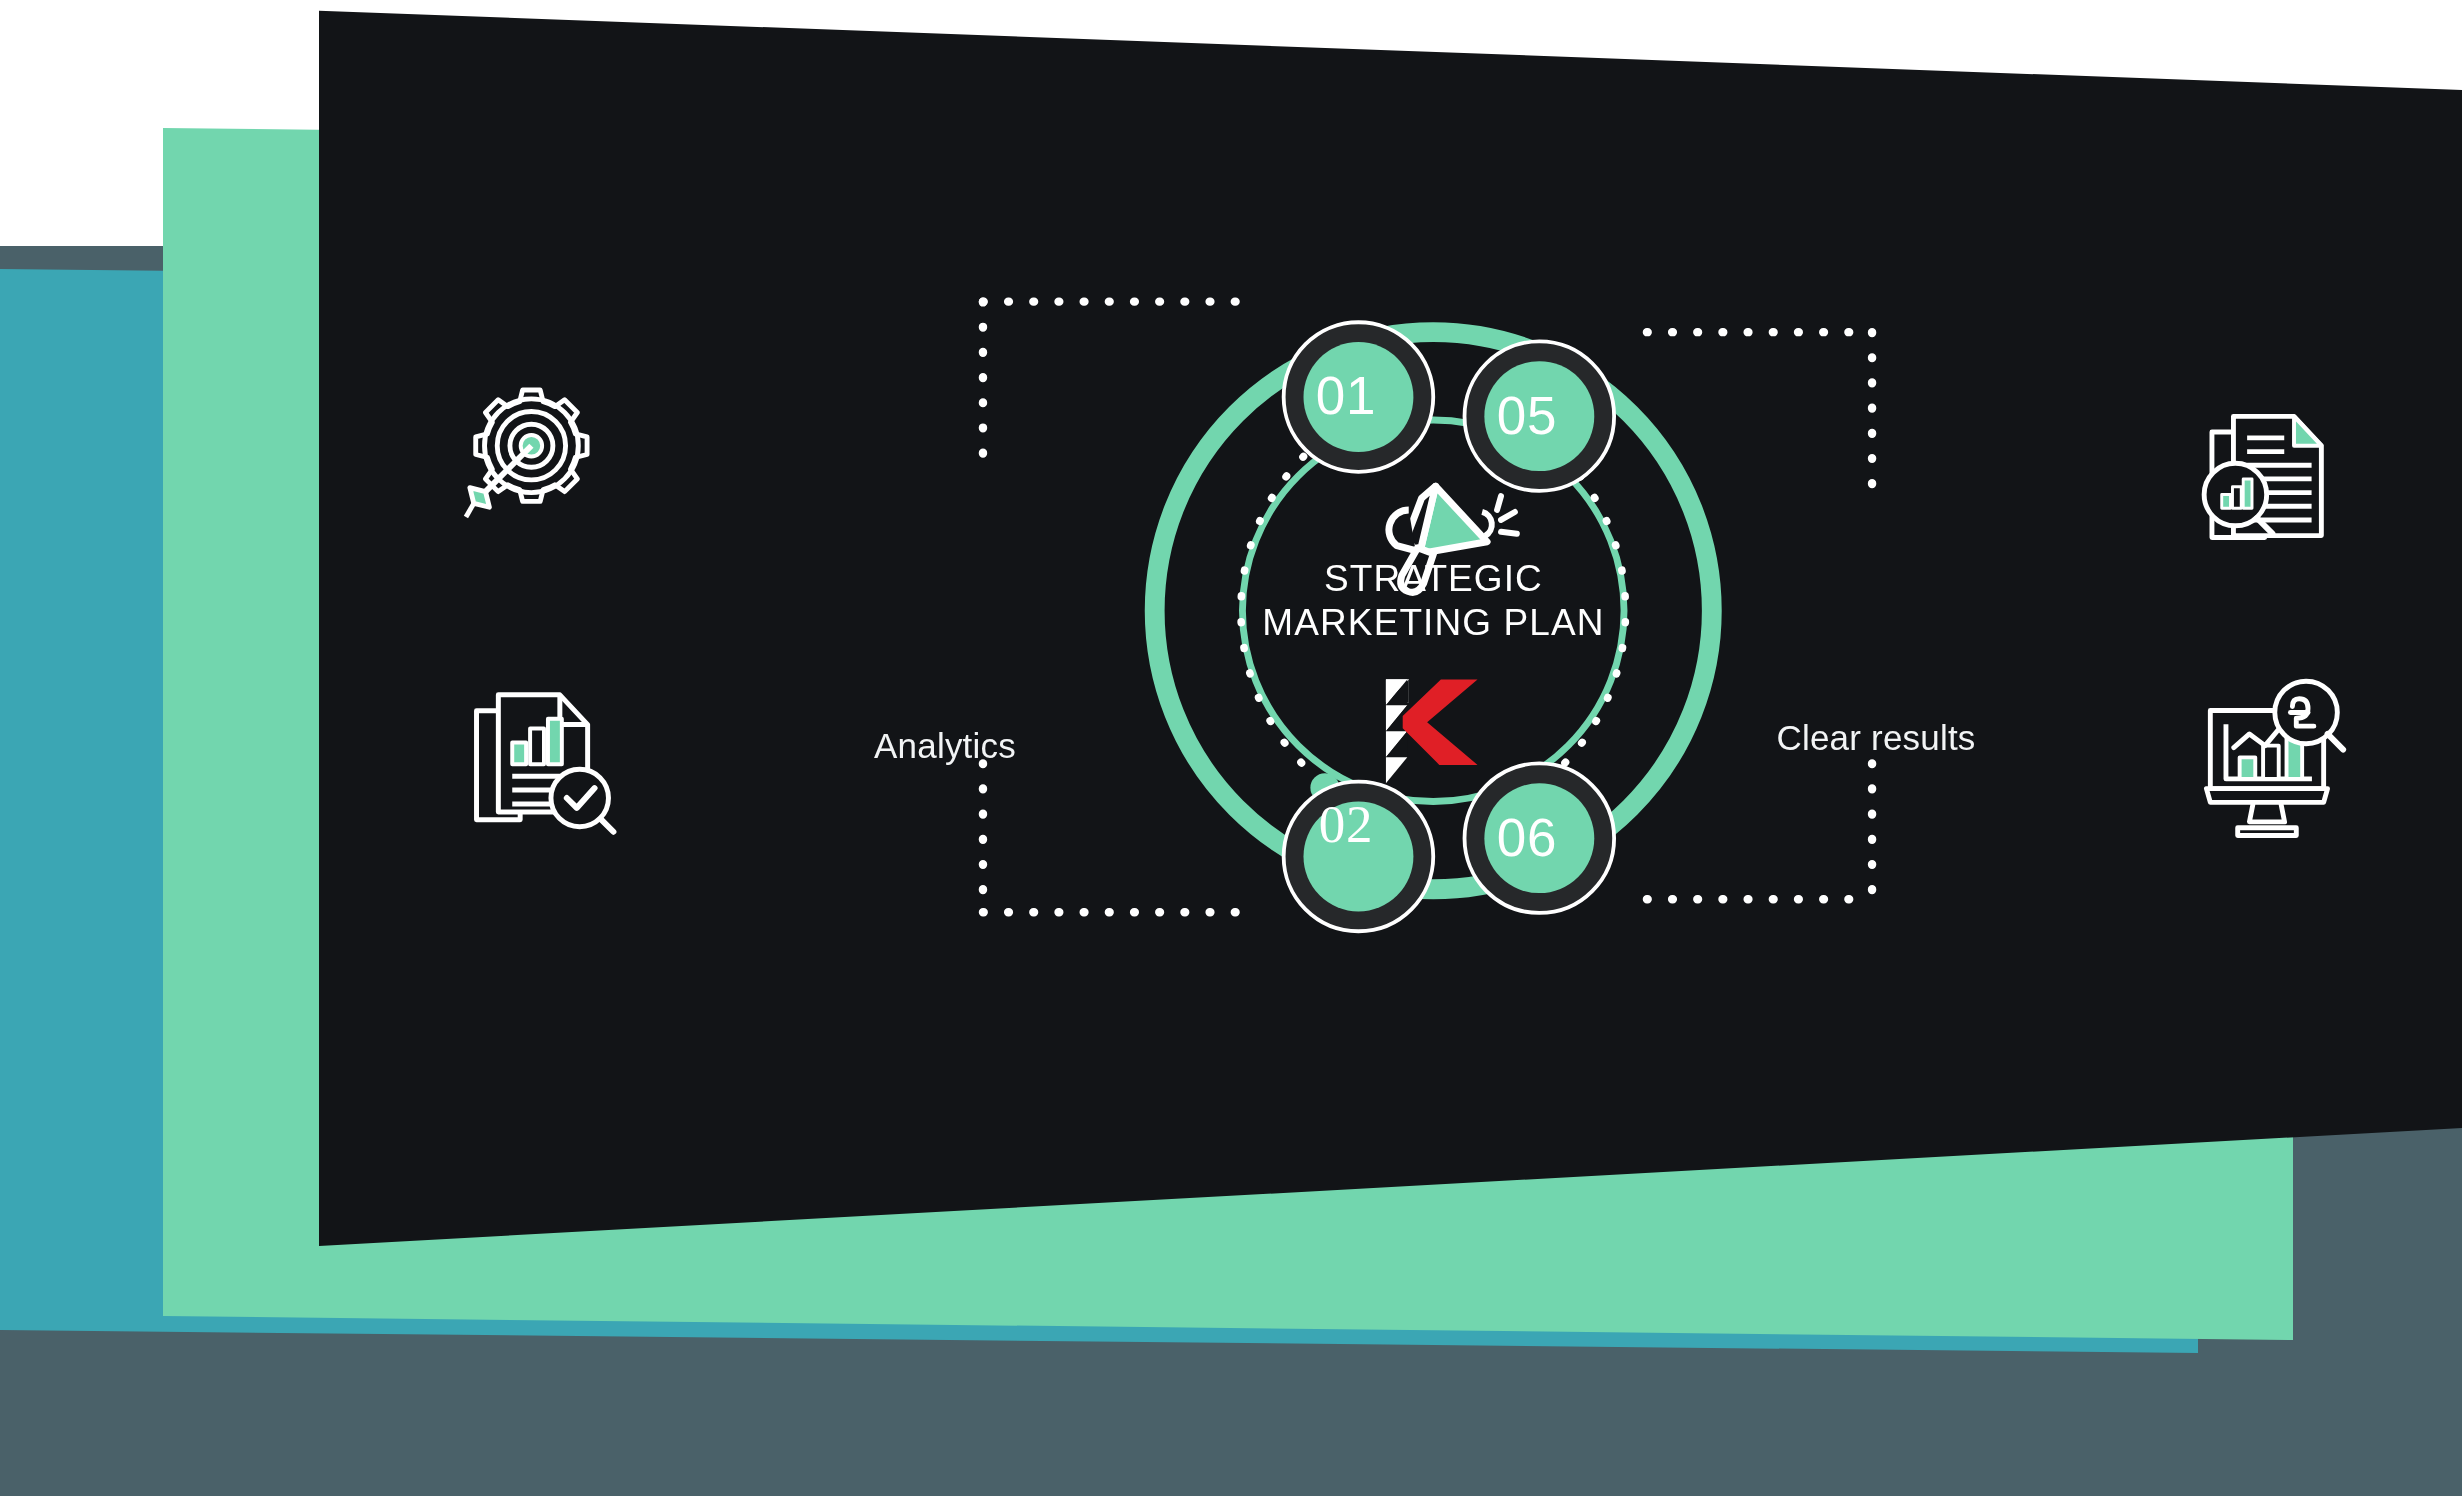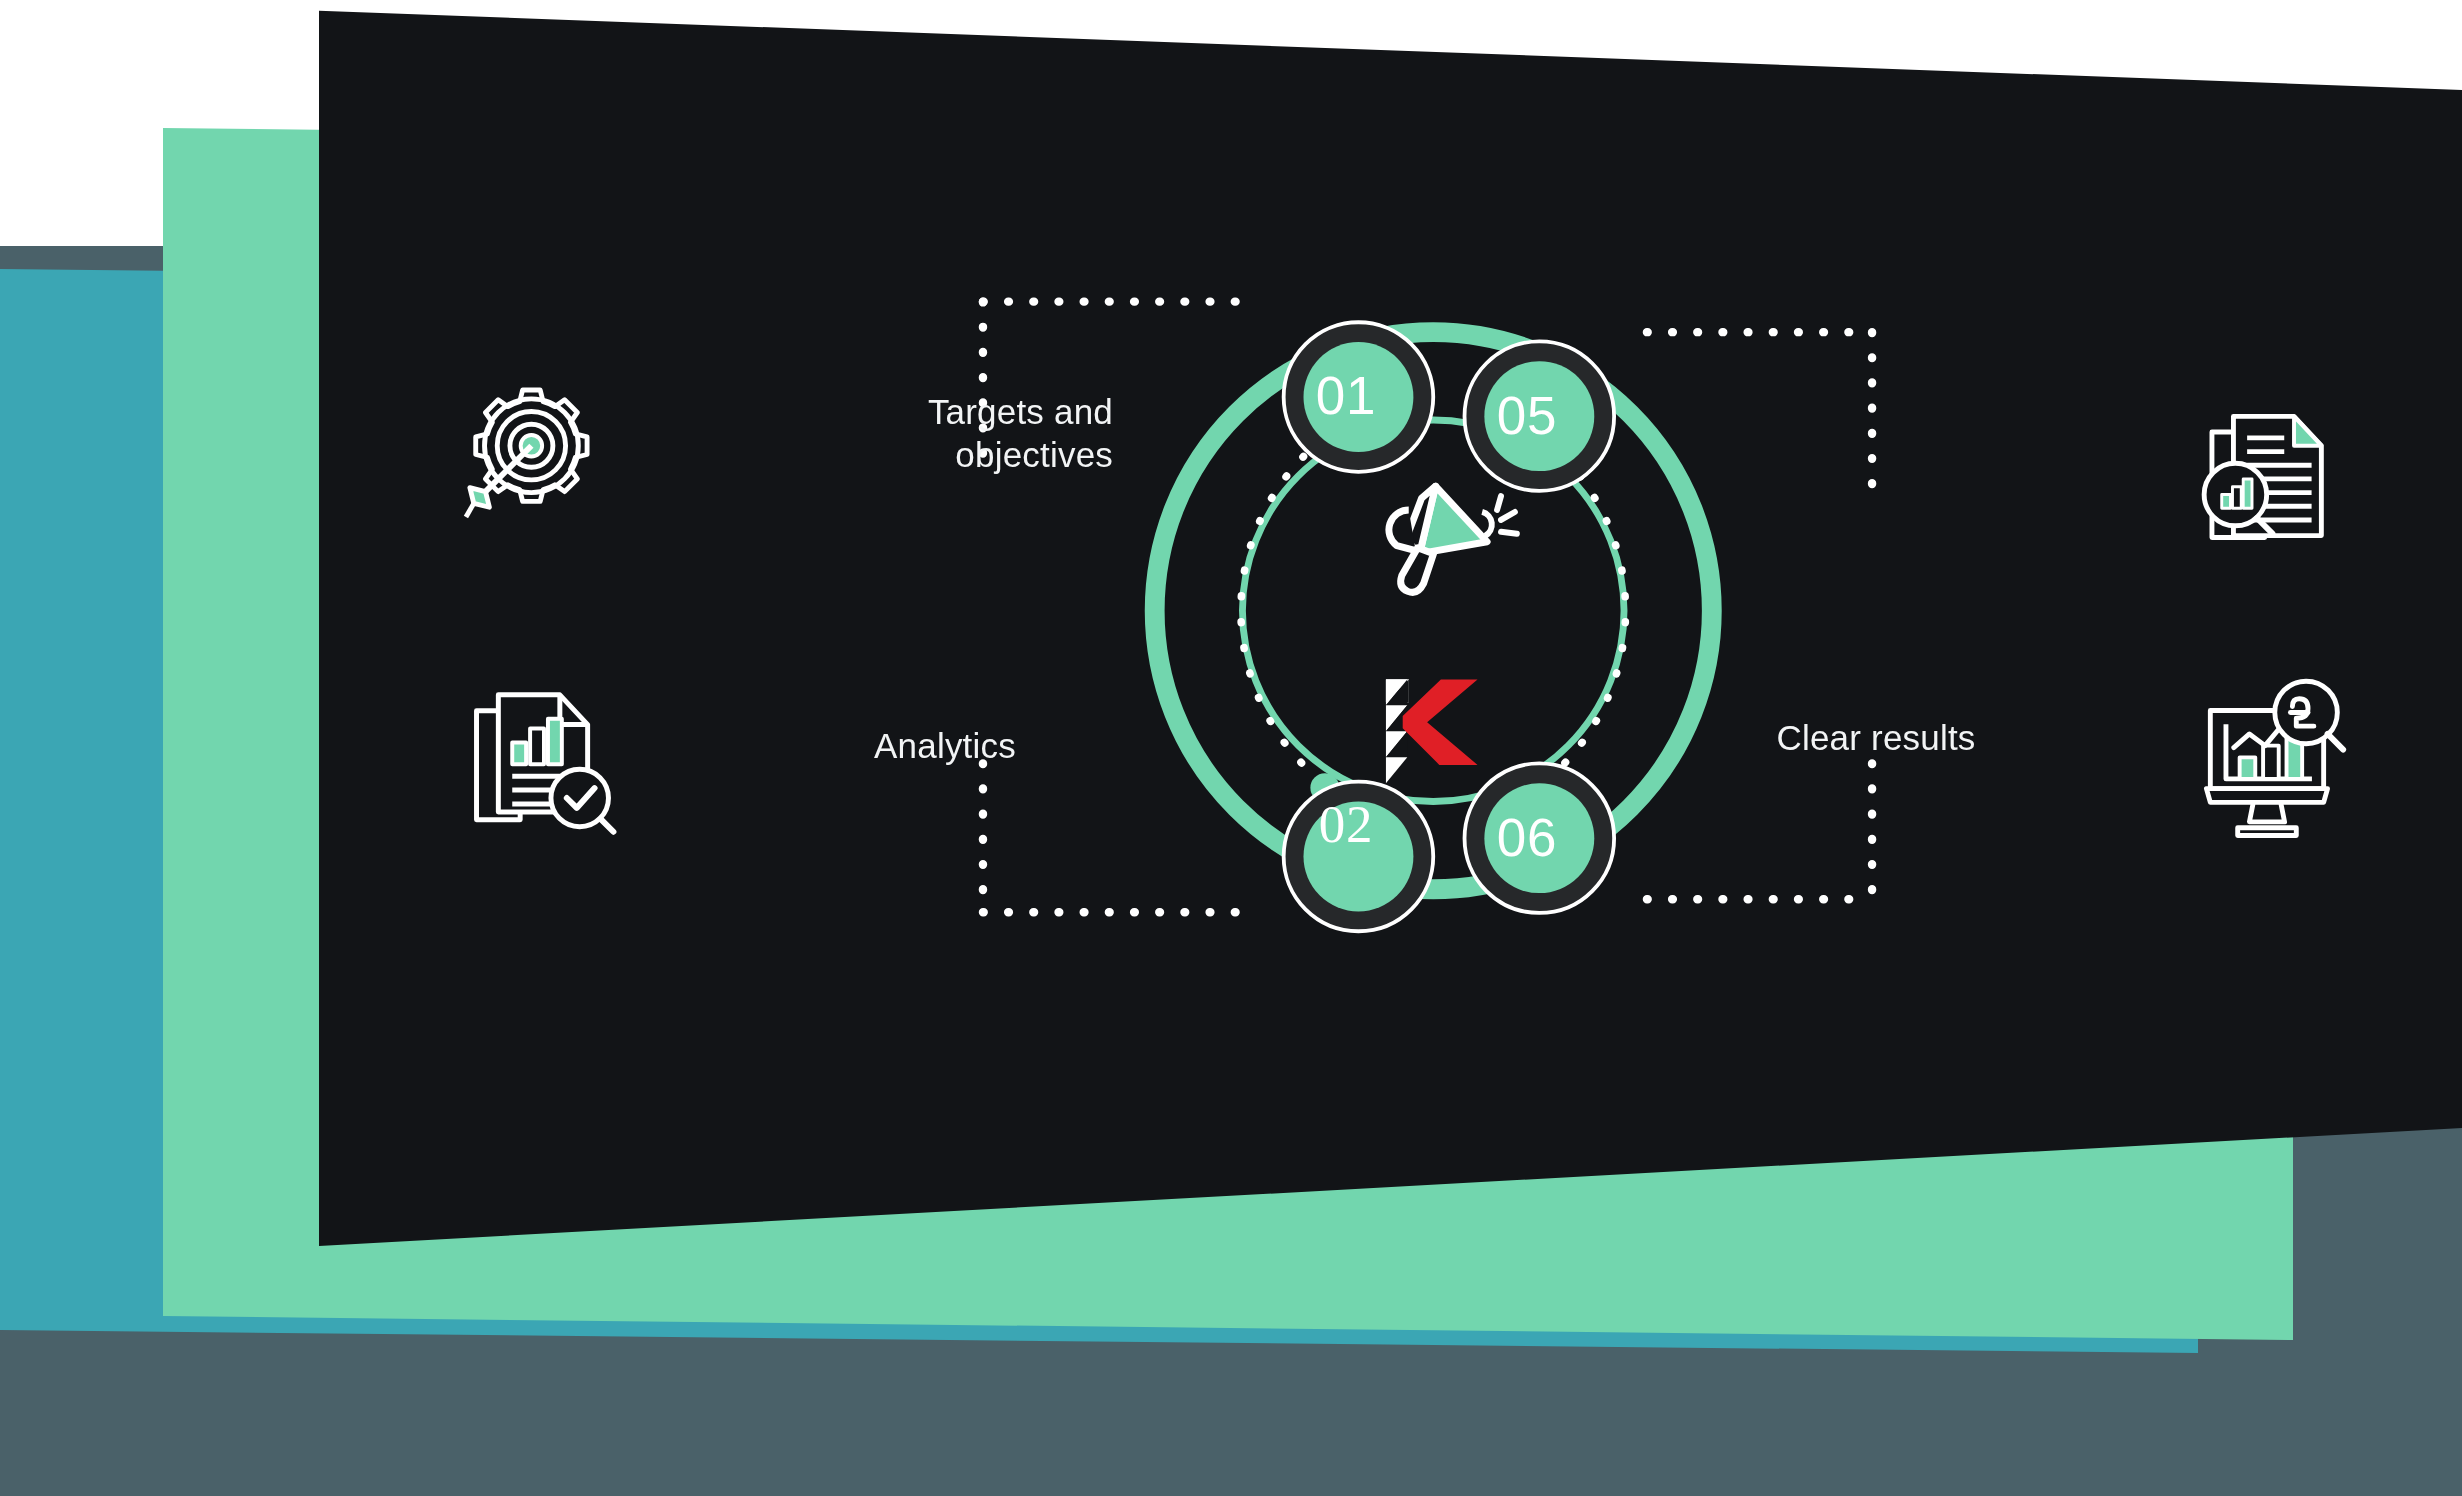--- a/index.html
+++ b/index.html
@@ -231,22 +231,22 @@
 
           <path d="M120 0 L54 56 L120 112 L70 112 L22 64 L22 48 L72 0 Z" fill="#e01f26"></path>
         </g>
       </svg>
 
       <div class="circle-num" style="left:963px; top:369px;">01</div>
       <div class="circle-num" style="left:1144px; top:389px;">05</div>
       <div class="circle-num" style="left:963px; top:798px;font-family:Liberation Serif, serif;">02</div>
       <div class="circle-num" style="left:1144px; top:811px;">06</div>
 
-      <div class="side-label lft" id="lbl-01">Targets and
-objectives</div>
       <div class="side-label lft" id="lbl-02">Analytics</div>
       <div class="side-label right" id="lbl-03">Clear results</div>
 
+      <div id="center-title">STRATEGIC
+MARKETING PLAN</div>
 
     </div>
   </div>
 </div>
 
 
 </body></html>

